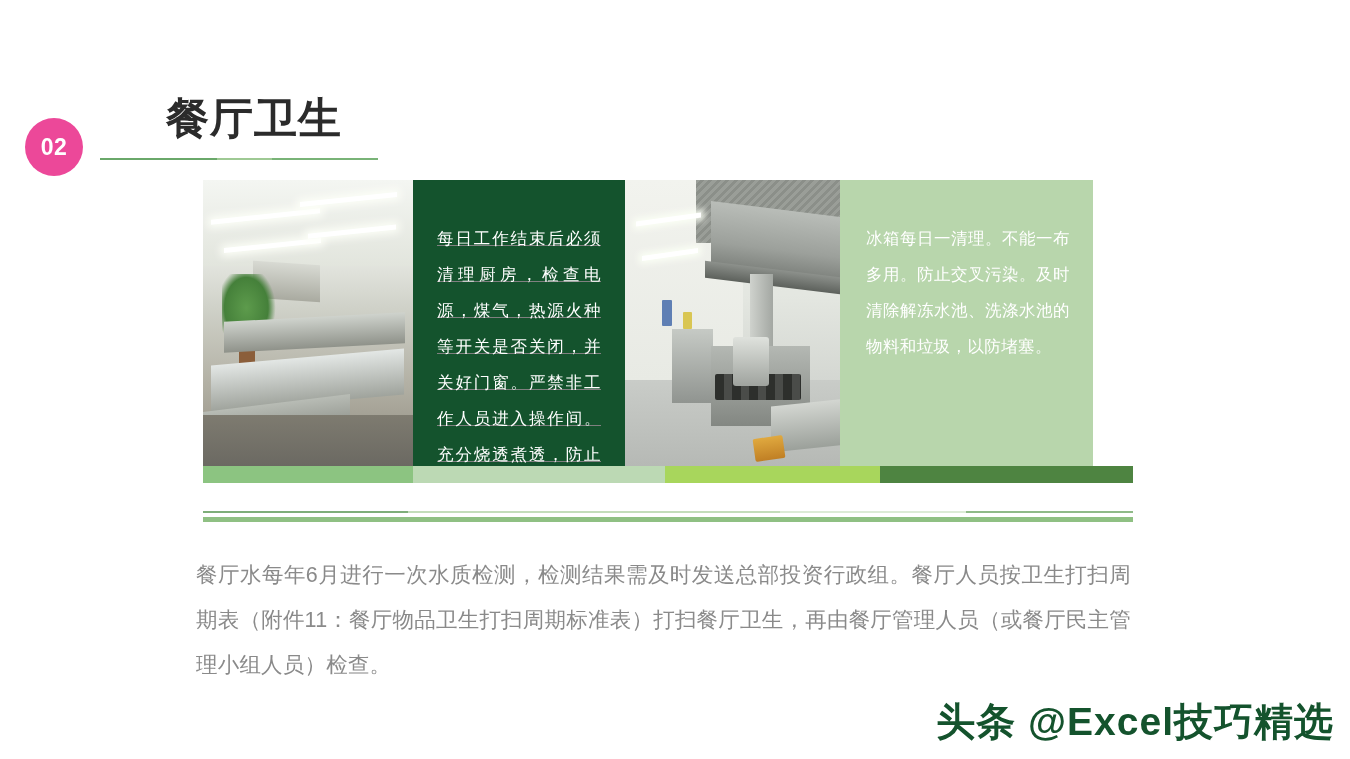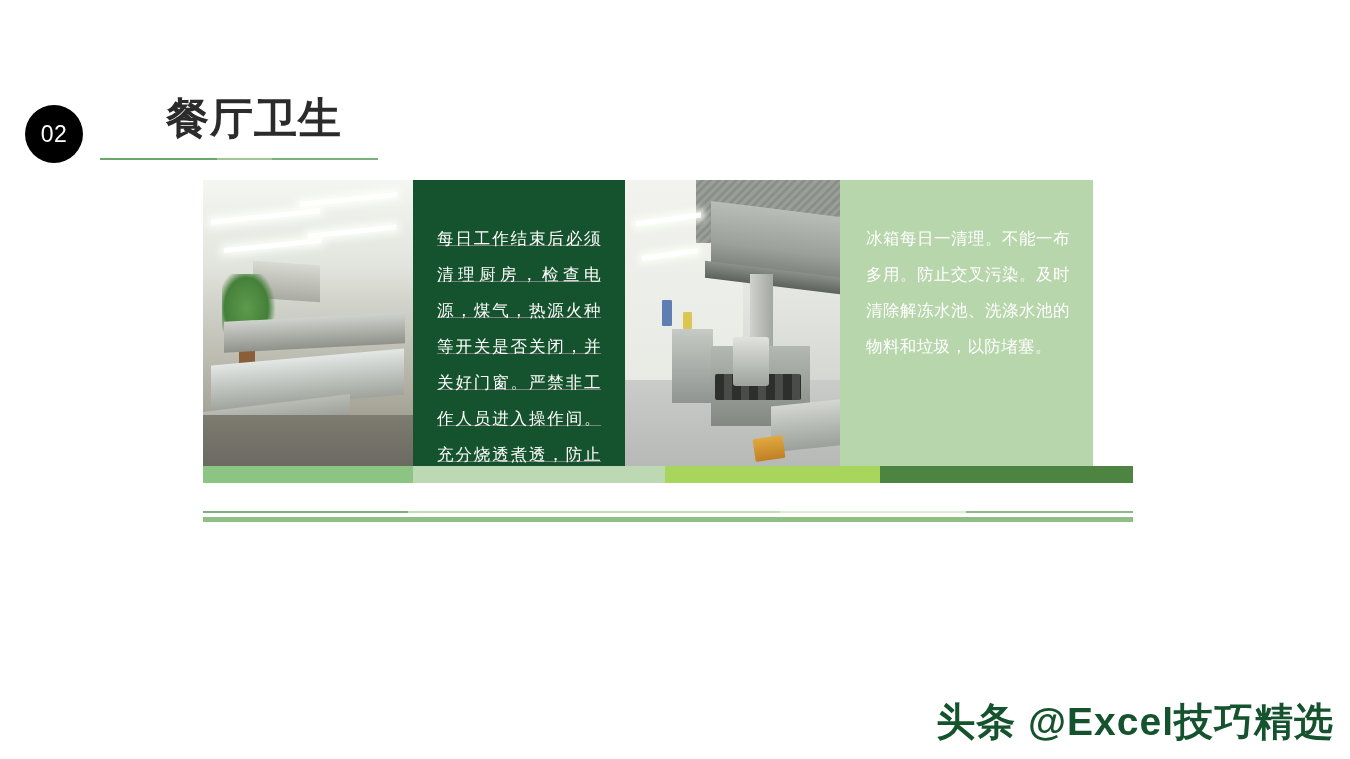--- a/index.html
+++ b/index.html
@@ -28,31 +28,31 @@
   .header {
     position: absolute;
     left: 0;
     top: 96px;
     width: 100%;
     height: 80px;
   }
   .badge {
     position: absolute;
     left: 25px;
-    top: 9px;
+    top: 22px;
     width: 58px;
     height: 58px;
     border-radius: 50%;
-    background: #000000;
+    background: #ec4899;
     color: #ffffff;
     display: flex;
     align-items: center;
     justify-content: center;
     font-size: 23px;
-    font-weight: normal;
+    font-weight: bold;
     letter-spacing: 0.5px;
     line-height: 1;
   }
   .title-wrap {
     position: absolute;
     left: 166px;
     top: 0px;
   }
   .slide-title {
     font-size: 43px;
@@ -361,16 +361,17 @@
   <div class="accent-bar">
     <div class="accent-seg a1"></div>
     <div class="accent-seg a2"></div>
     <div class="accent-seg a3"></div>
     <div class="accent-seg a4"></div>
   </div>
 
   <div class="rule-thin"></div>
   <div class="rule-thick"></div>
 
+  <p class="body-copy">餐厅水每年6月进行一次水质检测，检测结果需及时发送总部投资行政组。餐厅人员按卫生打扫周期表（附件11：餐厅物品卫生打扫周期标准表）打扫餐厅卫生，再由餐厅管理人员（或餐厅民主管理小组人员）检查。</p>
 
   <div class="watermark">头条 @Excel技巧精选</div>
 
 </div>
 
 </body></html>

